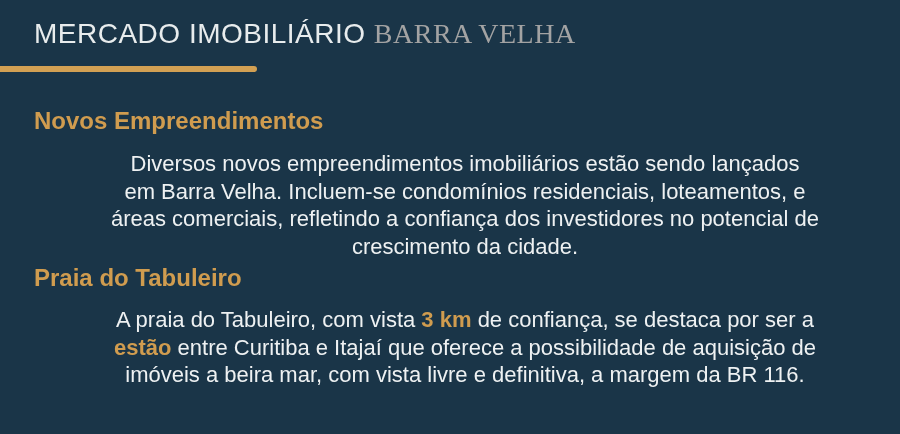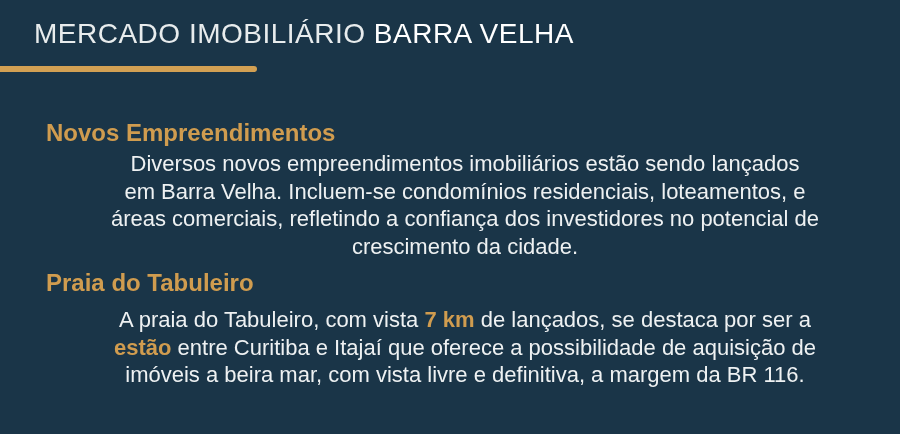--- a/index.html
+++ b/index.html
@@ -24,43 +24,44 @@
     left: 34px;
     top: 18px;
     margin: 0;
     font-size: 28px;
     font-weight: 400;
     letter-spacing: 0.5px;
     color: #E8ECED;
     white-space: nowrap;
   }
   .gold {
-    color: #ffffff;
+    color: #a3a3a3;
+    font-family: Liberation Serif, serif;
   }
   .rule {
     position: absolute;
     left: 0;
     top: 66px;
     width: 257px;
     height: 6px;
     background: #D2A053;
     border-radius: 0 3px 3px 0;
   }
   .section-heading {
     position: absolute;
     left: 34px;
-    margin: 12px;
+    margin: 0;
     font-size: 24px;
     line-height: 30px;
     font-weight: bold;
     color: #D09C4F;
     white-space: nowrap;
   }
   .heading-1 { top: 106px; }
-  .heading-2 { top: 256px; }
+  .heading-2 { top: 263px; }
   .body-text {
     position: absolute;
     left: 34px;
     margin: 0;
     width: 862px;
     font-size: 22px;
     line-height: 27.5px;
     font-weight: 400;
     color: #EEF1F2;
     white-space: pre-line;
@@ -83,16 +84,16 @@
 
   <h2 class="section-heading heading-1">Novos Empreendimentos</h2>
 
   <p class="body-text para-1">Diversos novos empreendimentos imobiliários estão sendo lançados
 em Barra Velha. Incluem-se condomínios residenciais, loteamentos, e
 áreas comerciais, refletindo a confiança dos investidores no potencial de
 crescimento da cidade.</p>
 
   <h2 class="section-heading heading-2">Praia do Tabuleiro</h2>
 
-  <p class="body-text para-2"><span>A praia do Tabuleiro, com vista </span><span class="gold-bold">7 km</span><span> de lançados, se destaca por ser a
+  <p class="body-text para-2"><span>A praia do Tabuleiro, com vista </span><span class="gold-bold">3 km</span><span> de confiança, se destaca por ser a
 </span><span class="gold-bold">estão</span><span> entre Curitiba e Itajaí que oferece a possibilidade de aquisição de
 imóveis a beira mar, com vista livre e definitiva, a margem da BR 116.</span></p>
 </div>
 
 </body></html>

